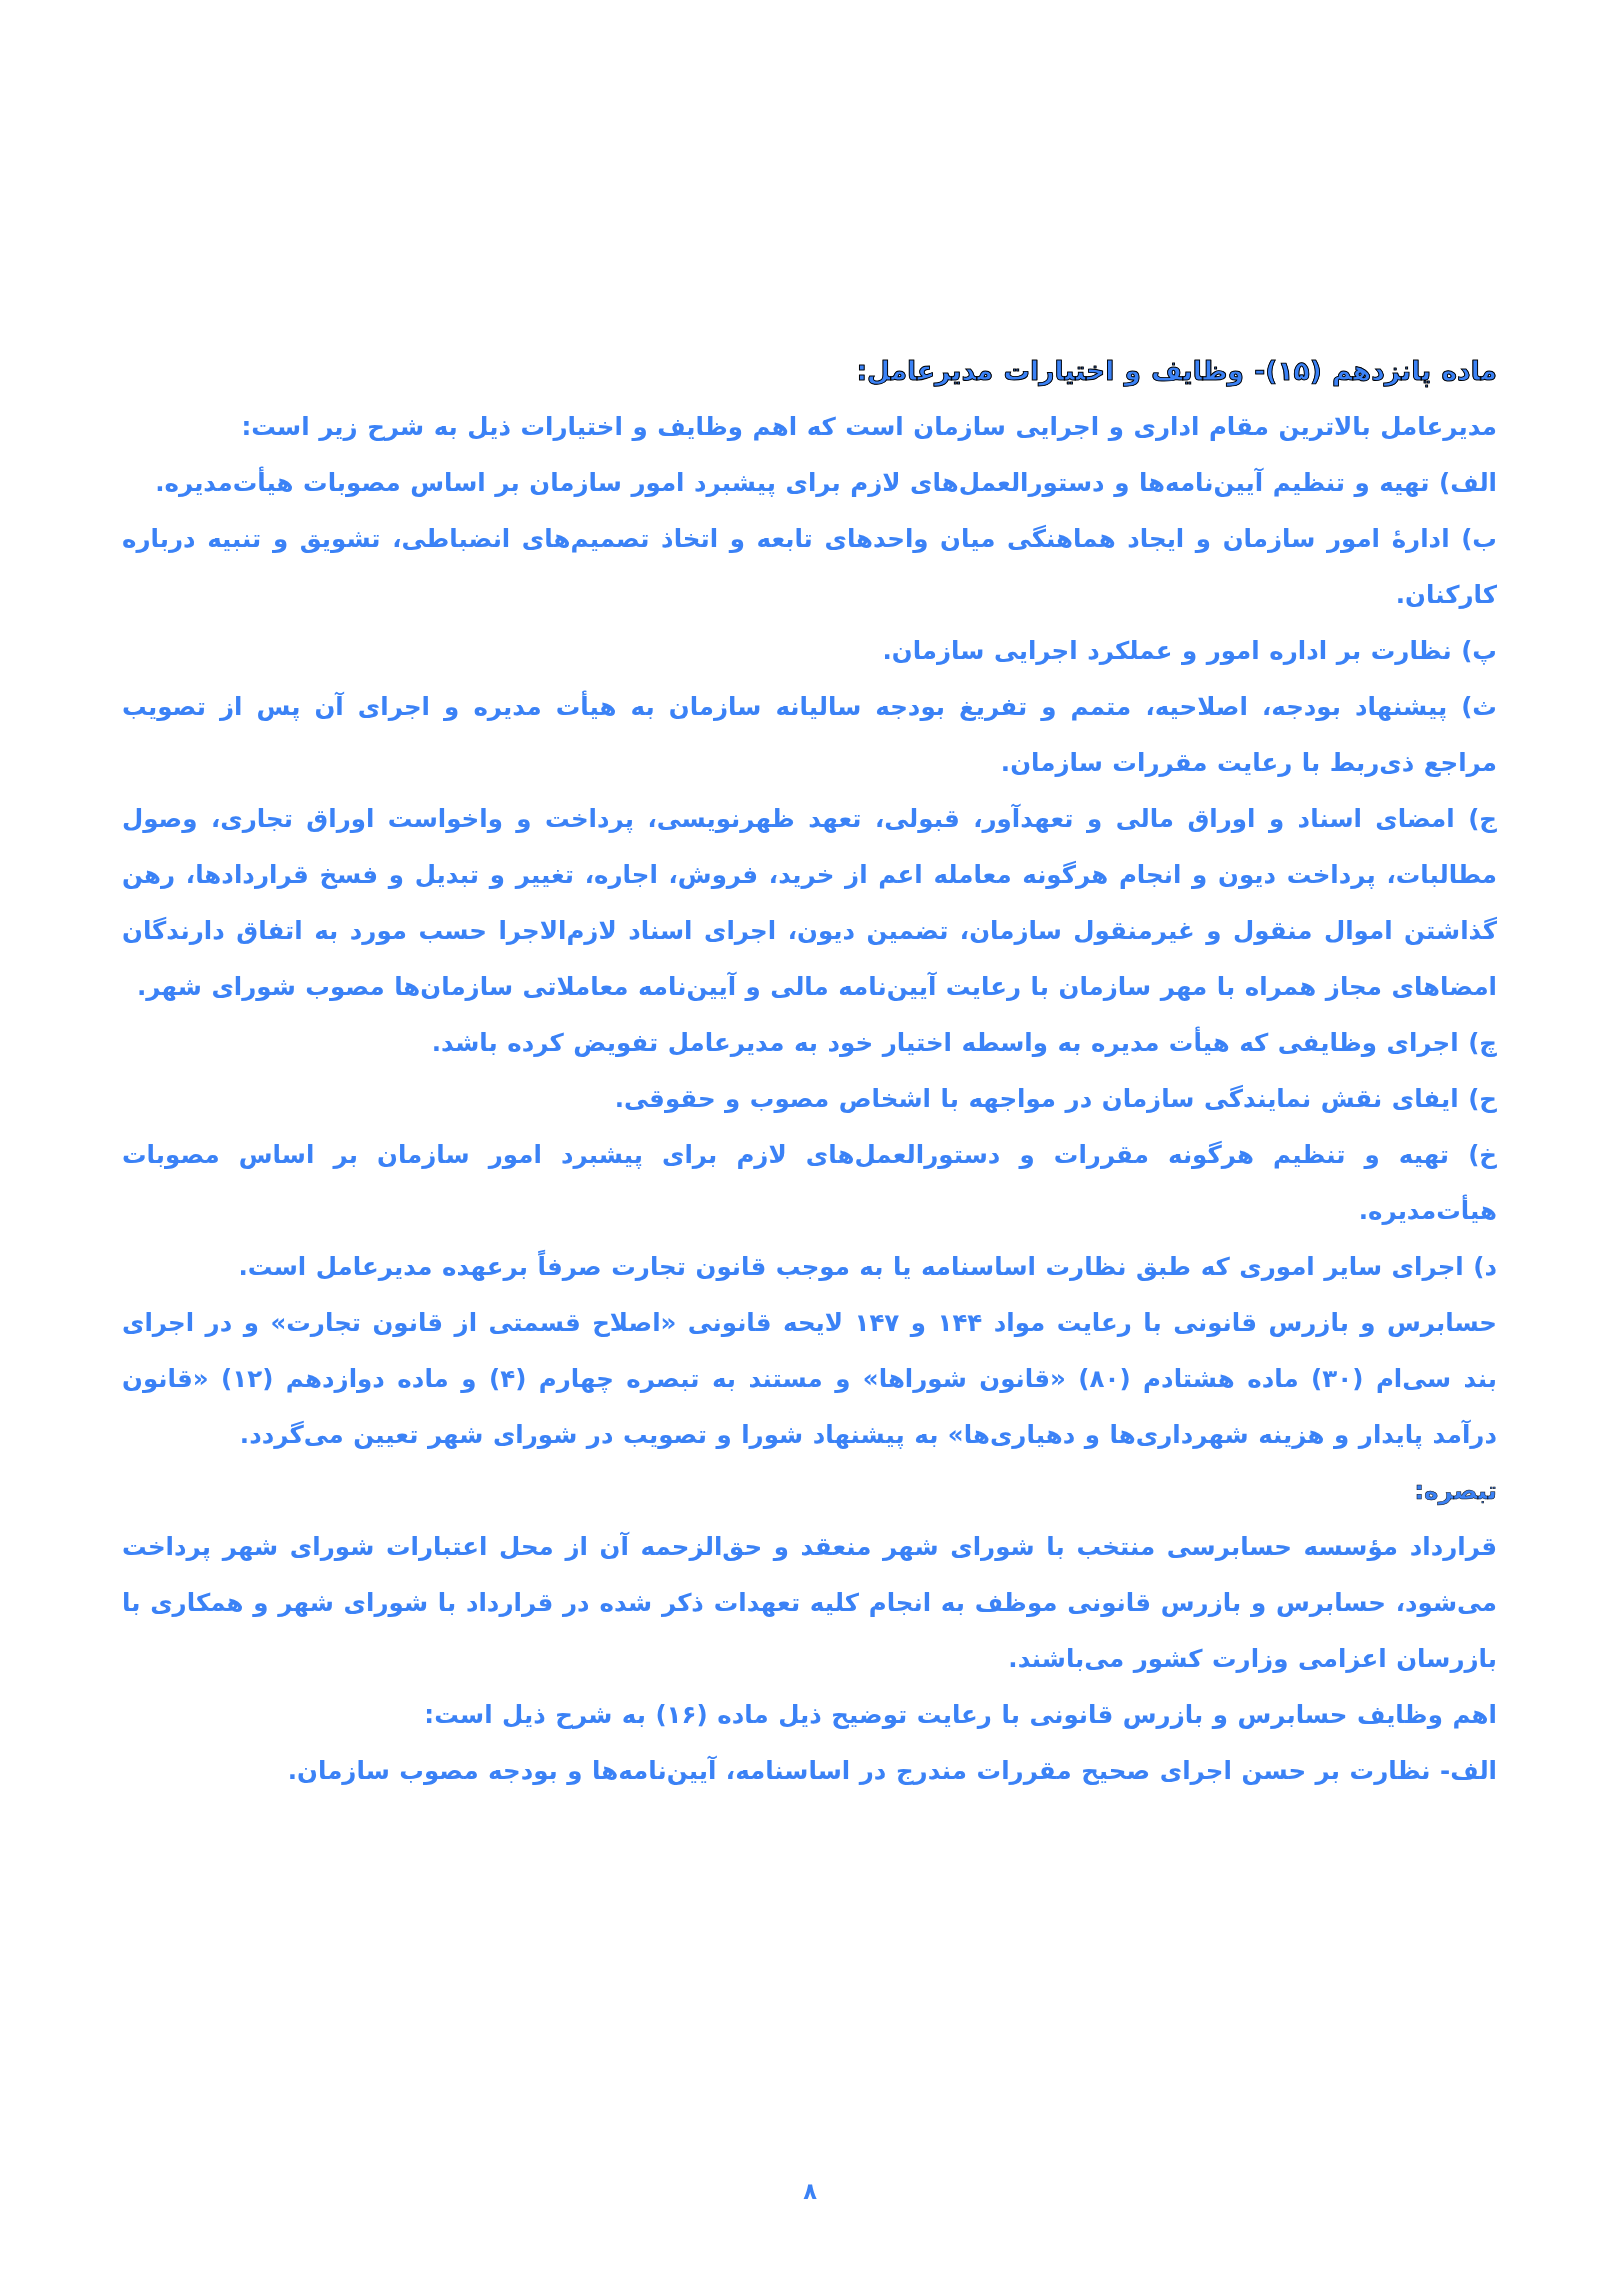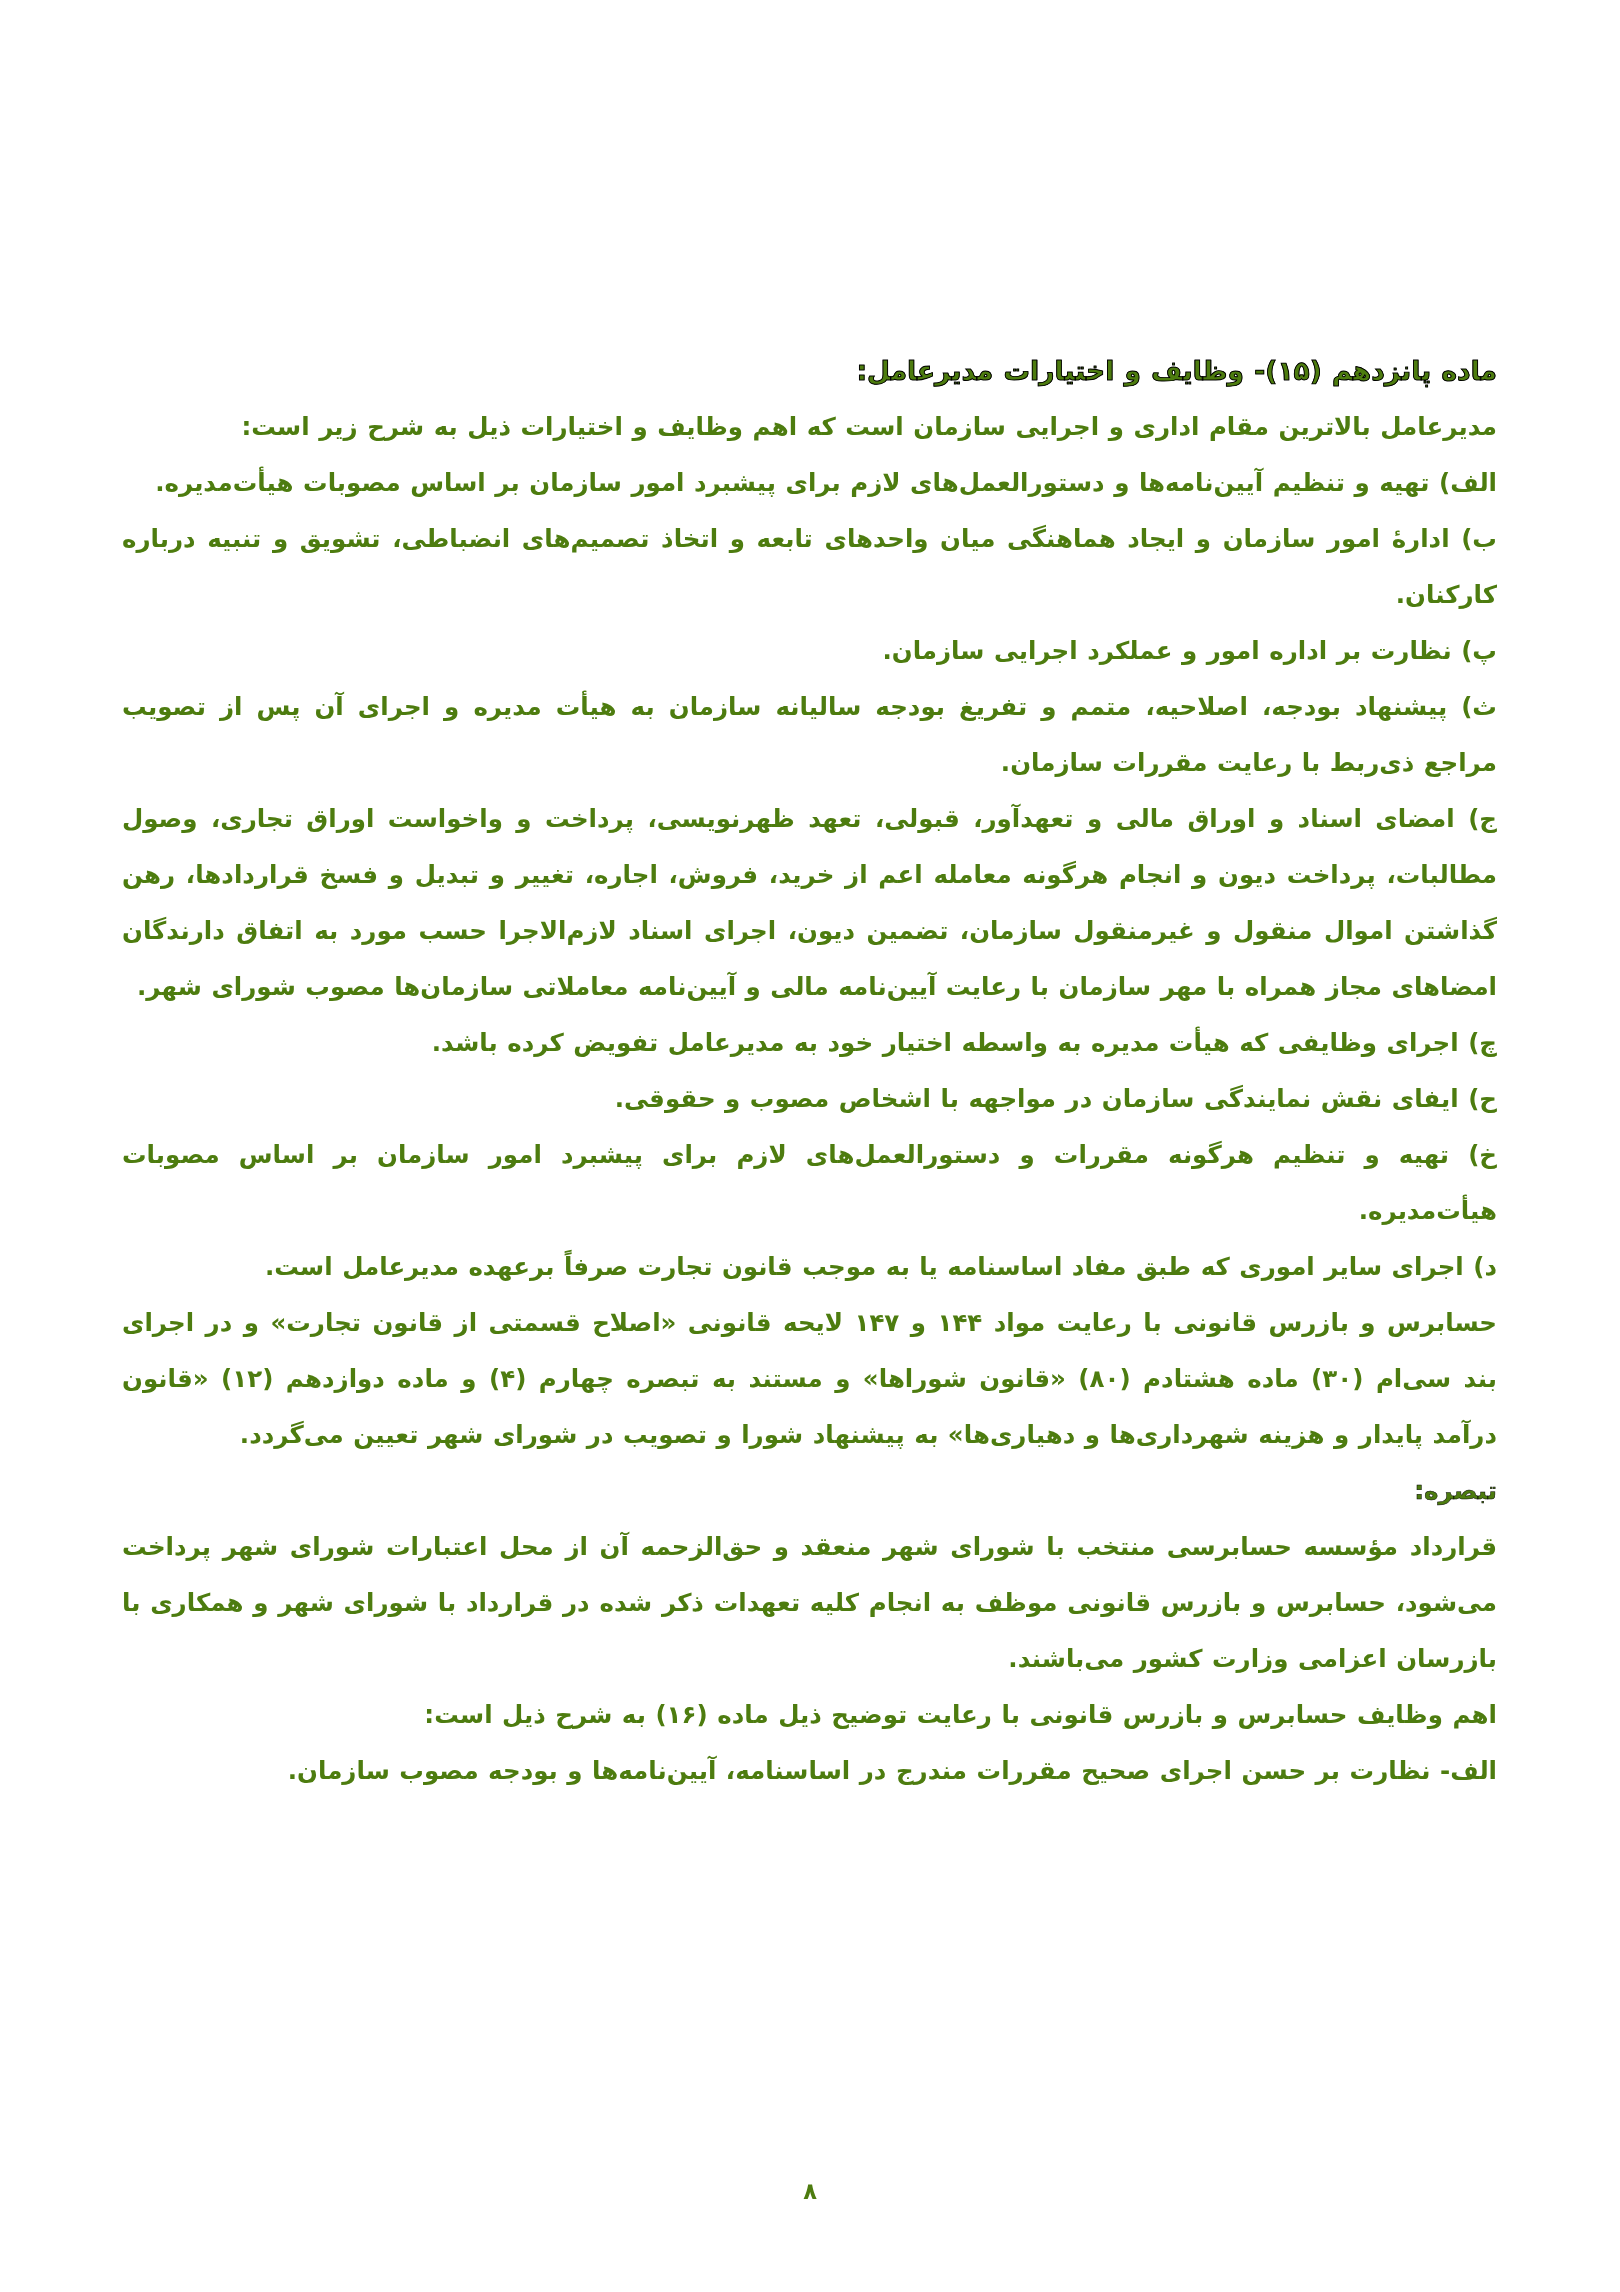--- a/index.html
+++ b/index.html
@@ -7,21 +7,21 @@
     padding: 0;
     background: #ffffff;
   }
   .page {
     position: relative;
     width: 1620px;
     height: 2293px;
     background: #ffffff;
     direction: rtl;
     font-family: "DejaVu Sans", sans-serif;
-    color: #4d7c0f;
+    color: #3b82f6;
     overflow: hidden;
   }
   .doc {
     position: absolute;
     top: 343px;
     right: 123px;
     width: 1375px;
   }
   .doc p {
     margin: 0;
@@ -63,21 +63,21 @@
     <p class="article-heading">ماده پانزدهم (۱۵)- وظایف و اختیارات مدیرعامل:</p>
     <p class="body">مدیرعامل بالاترین مقام اداری و اجرایی سازمان است که اهم وظایف و اختیارات ذیل به شرح زیر است:</p>
     <p class="body">الف) تهیه و تنظیم آیین‌نامه‌ها و دستورالعمل‌های لازم برای پیشبرد امور سازمان بر اساس مصوبات هیأت‌مدیره.</p>
     <p class="body">ب) ادارۀ امور سازمان و ایجاد هماهنگی میان واحدهای تابعه و اتخاذ تصمیم‌های انضباطی، تشویق و تنبیه درباره کارکنان.</p>
     <p class="body">پ) نظارت بر اداره امور و عملکرد اجرایی سازمان.</p>
     <p class="body">ث) پیشنهاد بودجه، اصلاحیه، متمم و تفریغ بودجه سالیانه سازمان به هیأت مدیره و اجرای آن پس از تصویب مراجع ذی‌ربط با رعایت مقررات سازمان.</p>
     <p class="body">ج) امضای اسناد و اوراق مالی و تعهدآور، قبولی، تعهد ظهرنویسی، پرداخت و واخواست اوراق تجاری، وصول مطالبات، پرداخت دیون و انجام هرگونه معامله اعم از خرید، فروش، اجاره، تغییر و تبدیل و فسخ قراردادها، رهن گذاشتن اموال منقول و غیرمنقول سازمان، تضمین دیون، اجرای اسناد لازم‌الاجرا حسب مورد به اتفاق دارندگان امضاهای مجاز همراه با مهر سازمان با رعایت آیین‌نامه مالی و آیین‌نامه معاملاتی سازمان‌ها مصوب شورای شهر.</p>
     <p class="body">چ) اجرای وظایفی که هیأت مدیره به واسطه اختیار خود به مدیرعامل تفویض کرده باشد.</p>
     <p class="body">ح) ایفای نقش نمایندگی سازمان در مواجهه با اشخاص مصوب و حقوقی.</p>
     <p class="body">خ) تهیه و تنظیم هرگونه مقررات و دستورالعمل‌های لازم برای پیشبرد امور سازمان بر اساس مصوبات هیأت‌مدیره.</p>
-    <p class="body">د) اجرای سایر اموری که طبق مفاد اساسنامه یا به موجب قانون تجارت صرفاً برعهده مدیرعامل است.</p>
+    <p class="body">د) اجرای سایر اموری که طبق نظارت اساسنامه یا به موجب قانون تجارت صرفاً برعهده مدیرعامل است.</p>
     <p class="body">حسابرس و بازرس قانونی با رعایت مواد ۱۴۴ و ۱۴۷ لایحه قانونی «اصلاح قسمتی از قانون تجارت» و در اجرای بند سی‌ام (۳۰) ماده هشتادم (۸۰) «قانون شوراها» و مستند به تبصره چهارم (۴) و ماده دوازدهم (۱۲) «قانون درآمد پایدار و هزینه شهرداری‌ها و دهیاری‌ها» به پیشنهاد شورا و تصویب در شورای شهر تعیین می‌گردد.</p>
     <p class="subheading">تبصره:</p>
     <p class="body">قرارداد مؤسسه حسابرسی منتخب با شورای شهر منعقد و حق‌الزحمه آن از محل اعتبارات شورای شهر پرداخت می‌شود، حسابرس و بازرس قانونی موظف به انجام کلیه تعهدات ذکر شده در قرارداد با شورای شهر و همکاری با بازرسان اعزامی وزارت کشور می‌باشند.</p>
     <p class="body">اهم وظایف حسابرس و بازرس قانونی با رعایت توضیح ذیل ماده (۱۶) به شرح ذیل است:</p>
     <p class="body">الف- نظارت بر حسن اجرای صحیح مقررات مندرج در اساسنامه، آیین‌نامه‌ها و بودجه مصوب سازمان.</p>
   </div>
   <div class="page-number">۸</div>
 </div>
 
 

